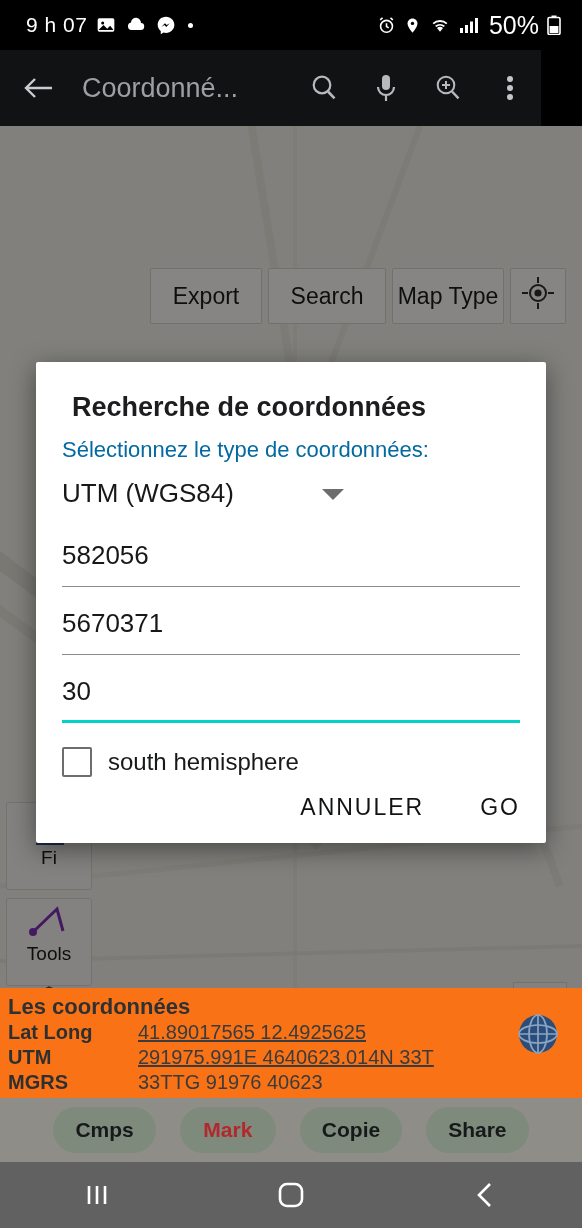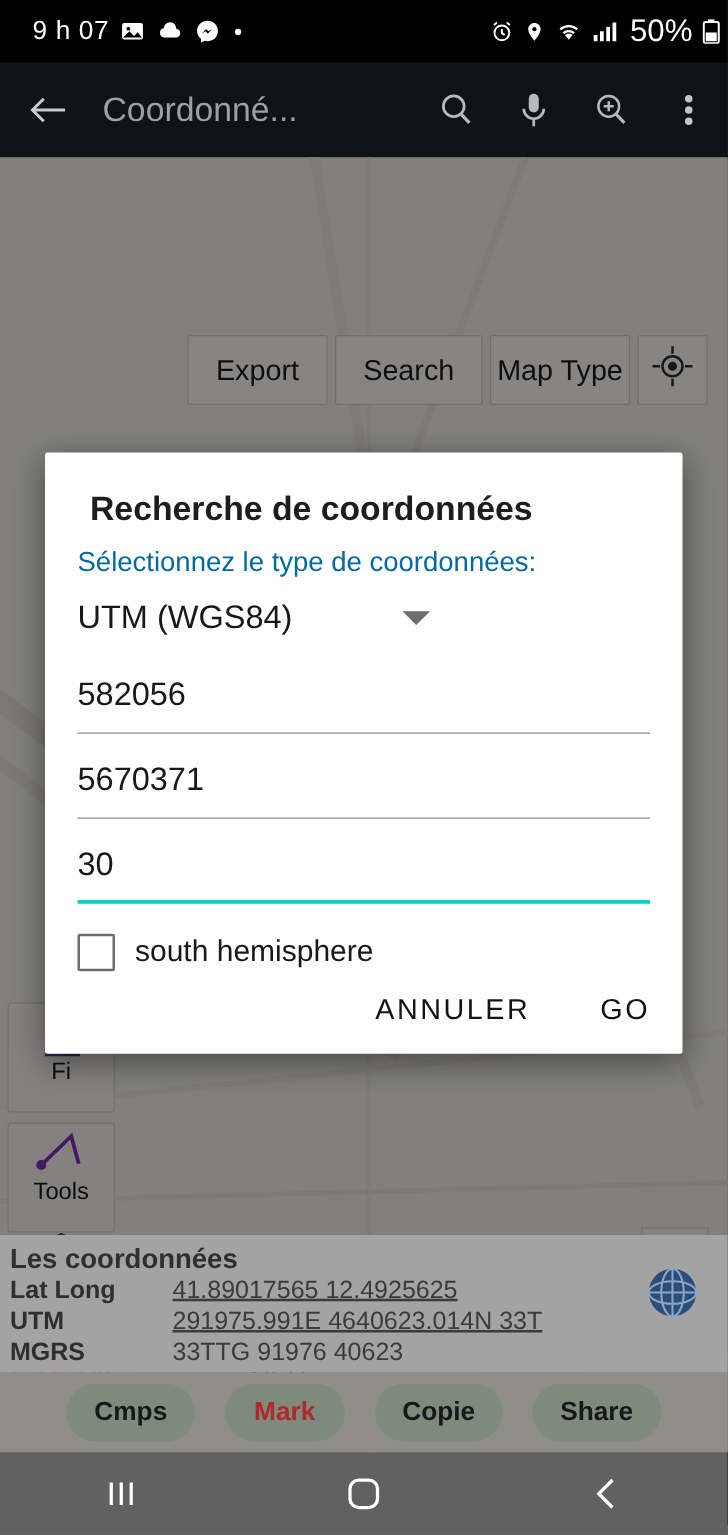--- a/index.html
+++ b/index.html
@@ -8,32 +8,32 @@
     font-family:"Liberation Sans", sans-serif;
     -webkit-font-smoothing:antialiased;
     position:relative; overflow:hidden;
   }
 
   
   #status-bar{
     position:absolute; left:0; top:0; width:582px; height:50px;
     background:#000; color:#fff;
     display:flex; align-items:center; justify-content:space-between;
-    padding:0 6px 0 26px;
+    padding:0 21px 0 26px;
   }
   .sb-left{ display:flex; align-items:center; gap:9px; }
   .sb-right{ display:flex; align-items:center; gap:8px; }
   .sb-clock{ font-size:21px; letter-spacing:.5px; }
   .sb-pct{ font-size:25px; margin-left:2px; }
   .sb-ic{ display:inline-block; line-height:0; }
   .dot{ width:5px;height:5px;border-radius:50%;background:#fff;display:inline-block;margin-left:3px;}
 
   
   #app-bar{
-    position:absolute; left:0; top:50px; width:582px; height:76px;
+    position:absolute; left:0; top:50px; width:541px; height:76px;
     background:#111214;
     display:flex; align-items:center;
   }
   #app-bar .ab-back{ width:76px; display:flex; align-items:center; justify-content:center; }
   #app-bar .ab-title{
     flex:1; color:#9aa0a3; font-size:27px; padding-left:6px; white-space:nowrap;
     overflow:hidden;
   }
   .ab-ic{ width:62px; display:flex; align-items:center; justify-content:center; }
 
@@ -98,21 +98,21 @@
     background:#f3f1ed; border:1px solid #d6d3cd;
     display:flex; align-items:center; justify-content:center;
     font-size:34px; color:#303030; line-height:0;
   }
   #zoom-in{ top:856px; border-bottom:none; }
   #zoom-out{ top:910px; }
 
   
   #coord-panel{
     position:absolute; left:0; top:988px; width:582px; height:110px;
-    background:#a3a3a3;
+    background:#f97316;
     padding:6px 0 0 8px;
     z-index:3;
   }
   #coord-title{ font-size:22px; font-weight:bold; color:#2f3032; margin-bottom:1px; }
   .coord-row{ display:flex; align-items:baseline; height:25px; }
   .coord-k{ width:130px; font-size:20px; font-weight:bold; color:#2e2f31; }
   .coord-v{ font-size:20px; color:#3a3b3d; }
   .coord-v.link{ text-decoration:underline; }
   #globe-icon{ position:absolute; right:22px; top:24px; }
 

